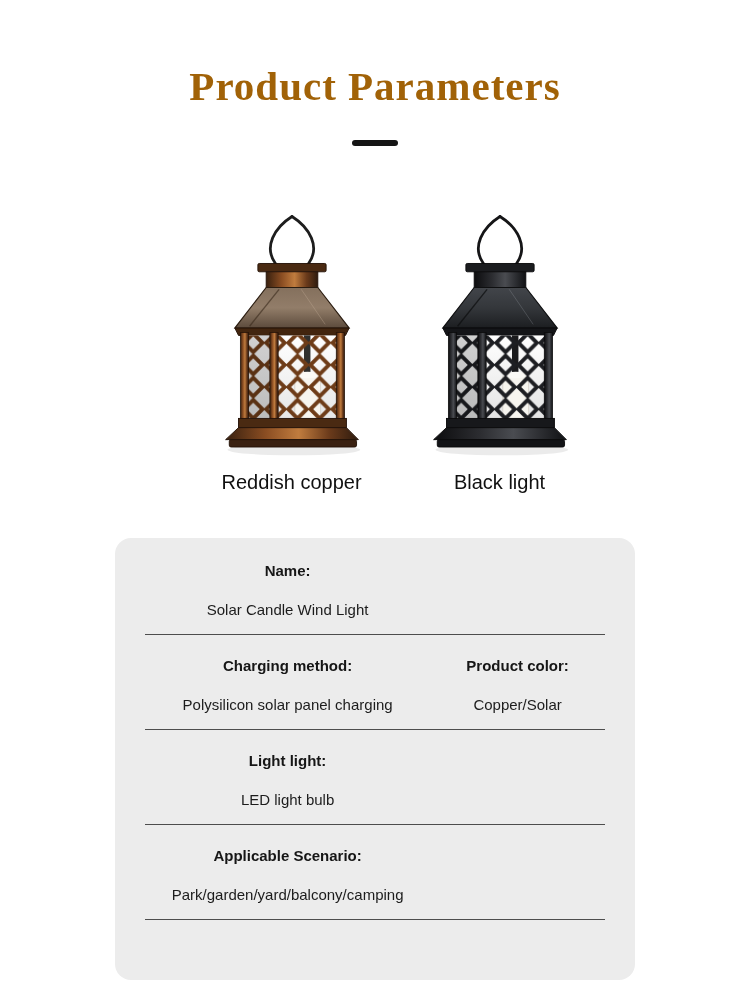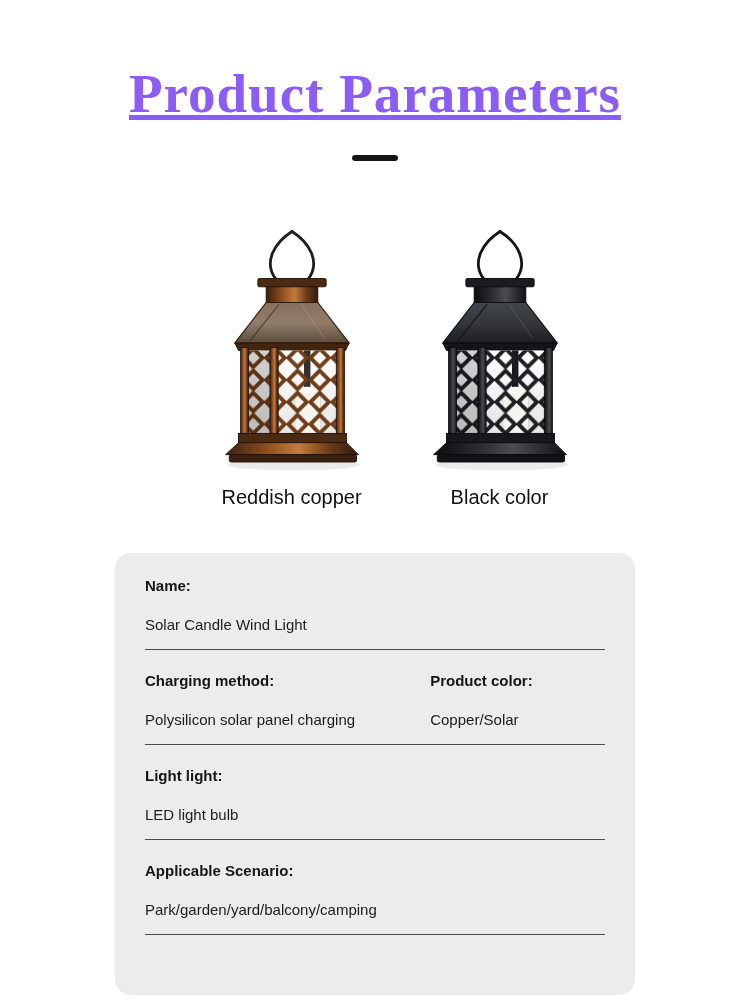--- a/index.html
+++ b/index.html
@@ -10,24 +10,23 @@
     color: #1a1a1a;
     overflow: hidden;
   }
   .page { width: 750px; height: 1000px; position: relative; }
 
   
   .header { padding-top: 62px; text-align: center; }
   .page-title {
     font-family: "Liberation Serif", serif;
     font-weight: 700;
-    font-size: 55px;
+    font-size: 41px;
     letter-spacing: 1px;
-    color: #8b5cf6;
-    text-decoration: underline;
+    color: #a16207;
   }
   .title-dash {
     width: 46px; height: 6px;
     background: #151515;
     border-radius: 3px;
     margin: 30px auto 0 auto;
   }
 
   
   .variants {
@@ -56,20 +55,21 @@
     margin: 44px auto 0 auto;
     background: #ececec;
     border-radius: 16px;
     padding: 2px 30px 60px 30px;
   }
   .spec-row {
     display: grid;
     grid-template-columns: 62% 38%;
     padding: 22px 0 16px 0;
     border-bottom: 1.6px solid #4d4d4d;
+    text-align: center;
   }
   .spec-label { font-size: 15px; font-weight: 700; color: #161616; }
   .spec-value { font-size: 15px; font-weight: 400; color: #1c1c1c; margin-top: 22px; }
 </style>
 </head>
 <body>
 
 <div class="page">
 
   <div class="header">
@@ -168,21 +168,21 @@
         <rect x="93" y="178" width="28" height="48" rx="3" fill="#f7f5ef" stroke="#d9d5cc" stroke-width="1"></rect>
         <ellipse cx="107" cy="179" rx="14" ry="3.5" fill="#fbfaf6"></ellipse>
         <rect x="74" y="136" width="66" height="90" fill="url(#bLat)"></rect>
         <rect x="34" y="133" width="9" height="95" fill="url(#bFrame)" stroke="#0a0a0b" stroke-width="0.8"></rect>
         <rect x="66" y="133" width="9" height="95" fill="url(#bFrame)" stroke="#0a0a0b" stroke-width="0.8"></rect>
         <rect x="138" y="133" width="9" height="95" fill="url(#bFrame)" stroke="#0a0a0b" stroke-width="0.8"></rect>
         <rect x="32" y="226" width="117" height="10" fill="#17181b" stroke="#0a0a0b" stroke-width="1"></rect>
         <polygon points="32,236 149,236 162,249 18,249" fill="url(#bFrame)" stroke="#0a0a0b" stroke-width="1"></polygon>
         <rect x="22" y="249" width="138" height="8" rx="2" fill="#121316" stroke="#0a0a0b" stroke-width="1"></rect>
       </svg>
-      <figcaption class="variant-label">Black color</figcaption>
+      <figcaption class="variant-label">Black light</figcaption>
     </figure>
 
   </div>
 
   <div class="spec-card">
 
     <div class="spec-row">
       <div class="spec-cell">
         <div class="spec-label">Name:</div>
         <div class="spec-value">Solar Candle Wind Light</div>

